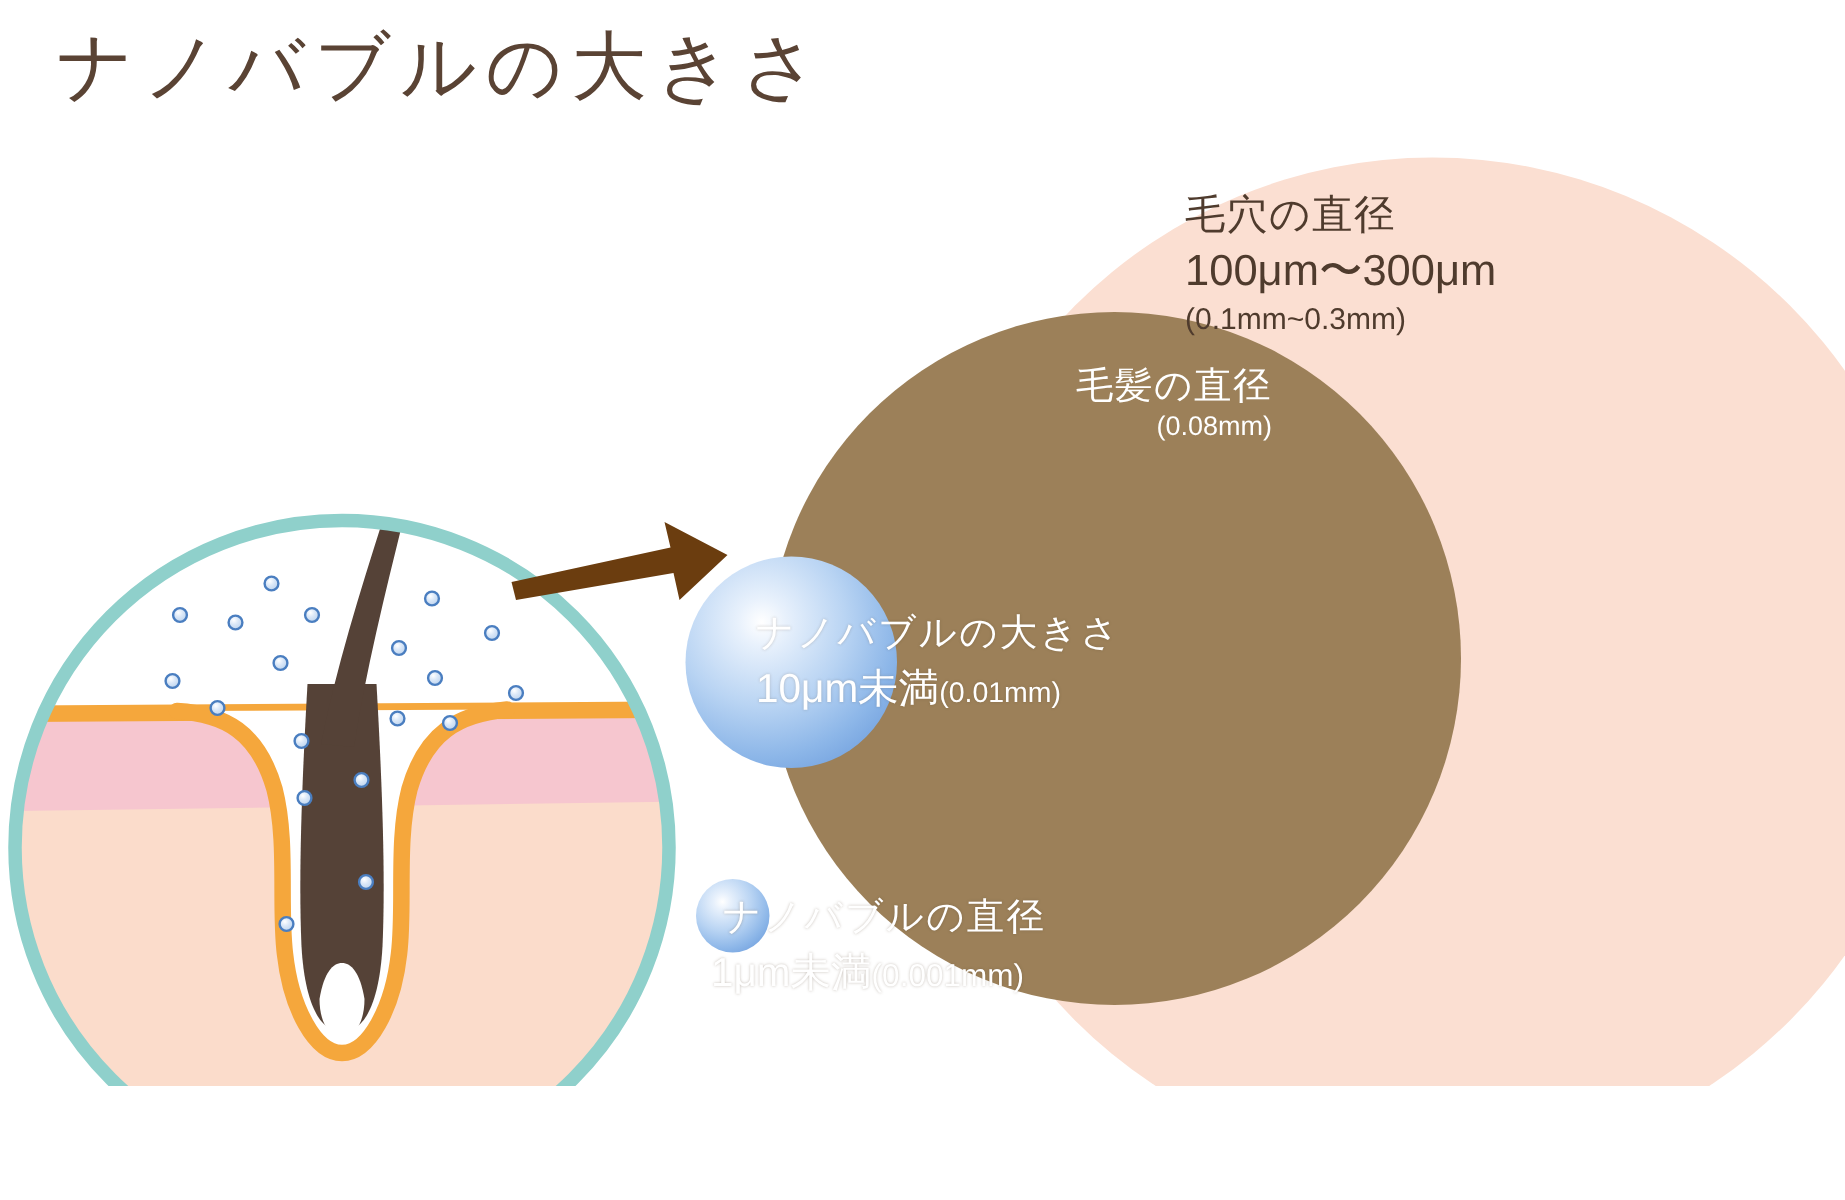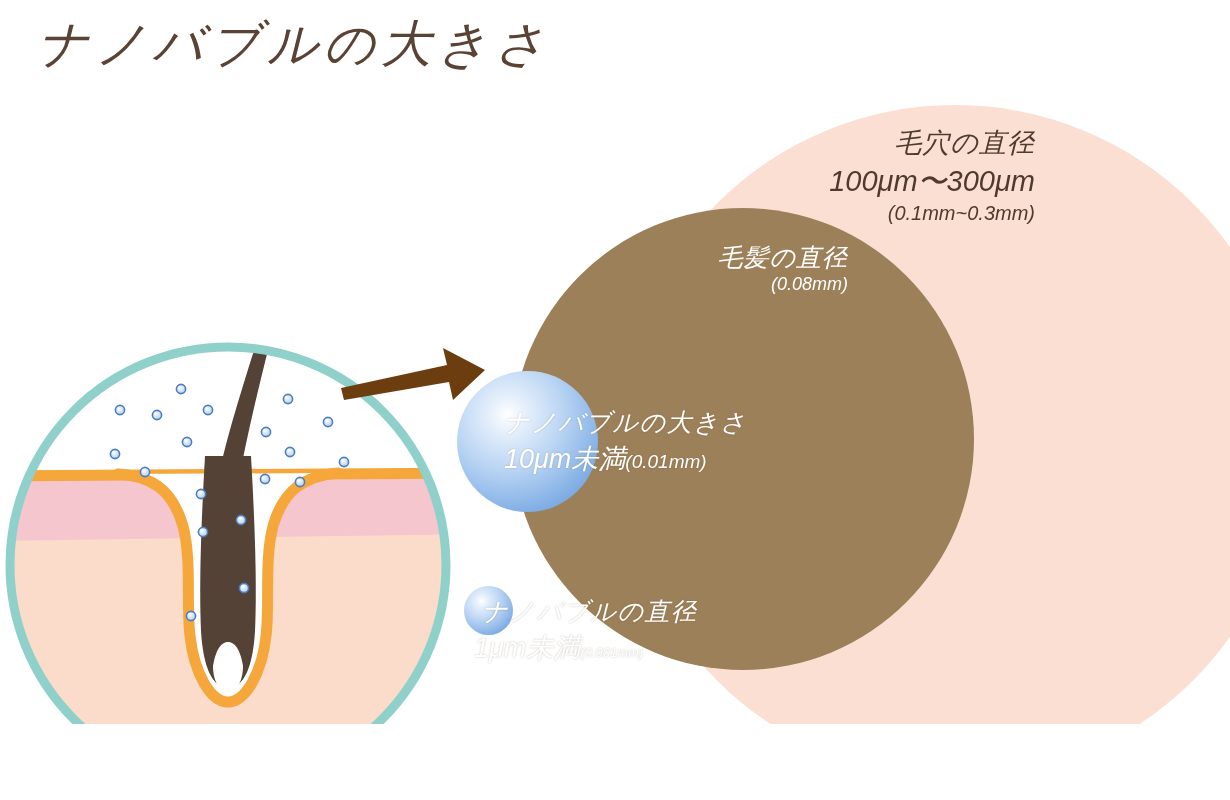--- a/index.html
+++ b/index.html
@@ -3,21 +3,21 @@
 <meta charset="utf-8">
 <style>
   html,body{margin:0;padding:0;}
   body{
     width:1230px;height:800px;
     background:#ffffff;
     font-family:"Liberation Sans","DejaVu Sans",sans-serif;
     overflow:hidden;
     position:relative;
   }
-  #stage{position:absolute;left:0;top:0;width:1230px;height:724px;overflow:hidden;font-style:italic;}
+  #stage{position:absolute;left:0;top:0;width:1230px;height:724px;overflow:hidden;}
 
   
   #title{
     position:absolute;left:38px;top:14px;
     font-size:50px;
     letter-spacing:6px;
     color:#5a4334;
     font-weight:400;
     white-space:nowrap;
     line-height:1.2;
@@ -44,21 +44,21 @@
 
   
   .label{position:absolute;white-space:nowrap;line-height:1.28;}
   .label .l1{display:block;}
   .label .l2{display:block;}
   .label .l3{display:block;}
 
   #pore-label{
     left:790px;top:126px;
     color:#4f3b2d;
-    text-align:right;
+    text-align:left;
     width:245px;
   }
   #pore-label .l1{font-size:27px;letter-spacing:1px;}
   #pore-label .l2{font-size:29px;letter-spacing:0px;margin-top:2px;}
   #pore-label .l3{font-size:20px;margin-top:1px;letter-spacing:0px;}
 
   #hair-label{
     left:648px;top:241px;
     color:#ffffff;
     text-align:right;
@@ -77,21 +77,21 @@
   #micro-label .l2{font-size:27px;margin-top:4px;}
   #micro-label .l2 .paren{font-size:19px;}
 
   #nano-label{
     left:482px;top:595px;
     color:#ffffff;
     text-shadow:0 0 2px rgba(90,70,50,.35);
   }
   #nano-label .l1{font-size:25px;letter-spacing:1.5px;}
   #nano-label .l2{font-size:27px;margin-top:4px;margin-left:-8px;}
-  #nano-label .l2 .paren{font-size:13px;}
+  #nano-label .l2 .paren{font-size:21px;}
 
   
   #skin-diagram{position:absolute;left:0px;top:336px;width:464px;height:464px;}
   #skin-diagram svg{display:block;}
 
   
   #arrow{position:absolute;left:335px;top:330px;width:190px;height:90px;}
 </style>
 </head>
 <body>

